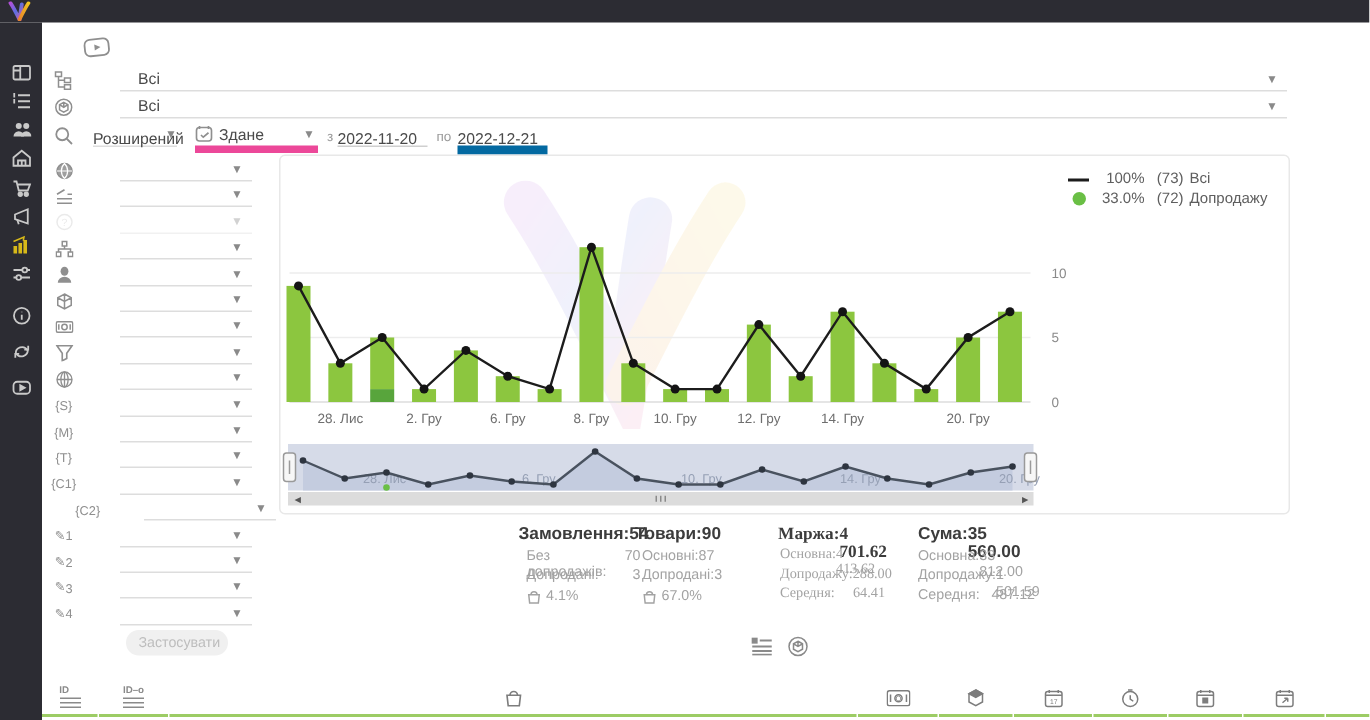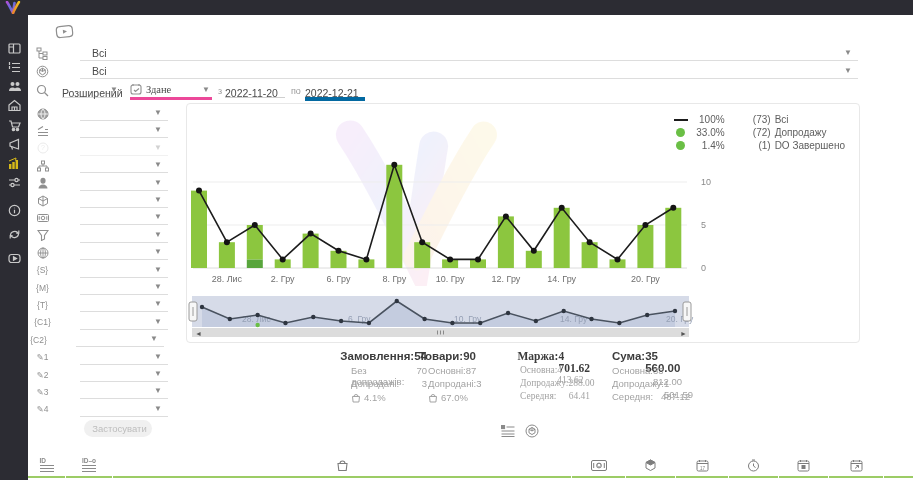--- a/index.html
+++ b/index.html
@@ -22,25 +22,25 @@
   .glabel{font-size:9px;color:#9a9a9a;}
   .fic{position:absolute;left:8px;top:1px;width:13px;height:13px;color:#8f8f8f;font-size:9px;display:flex;align-items:center;justify-content:center;}
   .braces{font-size:8.5px;color:#8f8f8f;letter-spacing:0;}
   #apply-btn{left:84px;top:420px;width:68px;height:17px;background:#f0f0f0;border:none;border-radius:9px;
     color:#bdbdbd;font-size:9.5px;display:flex;align-items:center;justify-content:center;gap:3px;cursor:default;}
   
   #chart-card{left:186px;top:103px;width:672px;height:238px;background:#fff;border:1px solid #e8e8e8;border-radius:4px;}
   #legend{position:absolute;right:14px;top:9px;font-size:10px;color:#5e5e5e;}
   .lg-row{display:flex;align-items:center;height:13px;}
   .lg-sw{width:16px;display:flex;justify-content:center;margin-right:4px;}
-  .lg-pct{width:32px;text-align:right;margin-right:20px;}
+  .lg-pct{width:32px;text-align:right;margin-right:0;}
   .lg-cnt{width:26px;text-align:right;margin-right:4px;color:#5e5e5e;}
   
   .stat-col{position:absolute;top:350px;}
-  .stat-title{display:flex;justify-content:flex-end;font-size:11.5px;color:#3c3c3c;font-weight:bold;height:15px;}
+  .stat-title{display:flex;justify-content:center;font-size:11.5px;color:#3c3c3c;font-weight:bold;height:15px;}
   .stat-row{display:flex;justify-content:space-between;font-size:9.5px;color:#a3a3a3;height:13px;}
   .stat-badge{display:flex;align-items:center;gap:3px;font-size:9.5px;color:#a3a3a3;height:13px;}
   
   .th-col{position:absolute;top:455px;height:21px;border-bottom:2px solid #9ccc65;display:flex;align-items:center;justify-content:center;color:#7d7d7d;}
   .idic{font-size:6.5px;font-weight:bold;color:#8a8a8a;line-height:4px;text-align:left;}
   .idic .lns{display:block;border-top:1px solid #8a8a8a;width:14px;margin-top:2px;}
   
   .vtoggle{position:absolute;top:424px;width:16px;height:14px;display:flex;align-items:center;justify-content:center;cursor:pointer;color:#8a8a8a;}
   svg{display:block;}
 </style>
@@ -204,34 +204,34 @@
   <span class="fic">
     <svg width="13" height="13" viewBox="0 0 13 13">
         <circle cx="5.5" cy="5.5" r="4" fill="none" stroke="#8f8f8f" stroke-width="1.2"></circle>
         <path d="M8.5 8.5 L12 12" stroke="#8f8f8f" stroke-width="1.2"></path>
       </svg>
   </span>
   <div class="abs" style="left:34px;top:0;width:56px;height:14px;border-bottom:1px solid #ddd;">
     <span class="ftxt">Розширений</span>
     <span class="caret" style="position:absolute;right:0;top:0">▼</span>
   </div>
-  <div class="abs" style="left:102px;top:0;width:82px;height:14px;border-bottom:3px solid #ec4899;font-family:Liberation Serif, serif;">
+  <div class="abs" style="left:102px;top:0;width:82px;height:14px;border-bottom:5px solid #ec4899;">
     <svg style="position:absolute;left:0;top:0" width="12" height="12" viewBox="0 0 12 12">
       <rect x="1" y="2" width="10" height="9" rx="2" fill="none" stroke="#8f8f8f" stroke-width="1.1"></rect>
       <path d="M3 1 v2 M9 1 v2 M4 7 l1.5 1.5 L9 5.5" stroke="#8f8f8f" stroke-width="1.1" fill="none"></path>
       </svg>
     <span class="ftxt" style="position:absolute;left:16px;top:1px">Здане</span>
     <span class="caret" style="position:absolute;right:2px;top:0">▼</span>
   </div>
   <span class="glabel abs" style="left:190px;top:3px">з</span>
   <div class="abs" style="left:197px;top:0;width:60px;height:14px;border-bottom:1px solid #cfcfcf;">
     <span class="ftxt">2022-11-20</span>
   </div>
   <span class="glabel abs" style="left:263px;top:3px">по</span>
-  <div class="abs" style="left:277px;top:0;width:60px;height:14px;border-bottom:4px solid #0369a1;">
+  <div class="abs" style="left:277px;top:0;width:60px;height:14px;border-bottom:6px solid #0369a1;">
     <span class="ftxt">2022-12-21</span>
   </div>
 </div>
 
 <div id="filter-rows">
     <div class="frow" style="left: 28px; top: 106px; width: 140px;">
       <span class="fic">
         <svg width="12" height="12" viewBox="0 0 12 12">
           <g stroke="#8f8f8f" stroke-width="1" fill="none">
             <circle cx="6" cy="6" r="5" fill="#9f9f9f"></circle>
@@ -365,21 +365,21 @@
       <div class="ddl">
        <span class="caret" style="position:absolute;right:6px;top:0">▼</span>
      </div>
     </div>
     <div class="frow" style="left: 28px; top: 314.8px; width: 140px;">
       <span class="fic braces">{C1}</span>
       <div class="ddl">
        <span class="caret" style="position:absolute;right:6px;top:0">▼</span>
      </div>
     </div>
-    <div class="frow" style="left: 24px; top: 332.2px; width: 140px;">
+    <div class="frow" style="left: 44px; top: 332.2px; width: 140px;">
       <span class="fic braces">{C2}</span>
       <div class="ddl">
        <span class="caret" style="position:absolute;right:6px;top:0">▼</span>
      </div>
     </div>
     <div class="frow" style="left: 28px; top: 349.6px; width: 140px;">
       <span class="fic braces">✎<tspan>1</tspan></span>
       <div class="ddl">
        <span class="caret" style="position:absolute;right:6px;top:0">▼</span>
      </div>
@@ -524,28 +524,20 @@
     <span>Всі</span>
       </div>
       <div class="lg-row">
         <span class="lg-sw">
           <span style="width:9px;height:9px;border-radius:50%;background:#6abf45;"></span>
         </span>
     <span class="lg-pct">33.0%</span>
     <span class="lg-cnt">(72)</span>
     <span>Допродажу</span>
       </div>
-      <div class="lg-row">
-        <span class="lg-sw">
-          <span style="width:9px;height:9px;border-radius:50%;background:#6abf45;"></span>
-        </span>
-    <span class="lg-pct">1.4%</span>
-    <span class="lg-cnt">(1)</span>
-    <span>DO Завершено</span>
-      </div>
     </div>
 </div>
 
 <div id="stats">
     <div class="stat-col" style="left: 351px; width: 76px;">
       <div class="stat-title">
         <span>Замовлення:</span>
         <span>54</span>
       </div>
       <div class="stat-row">

